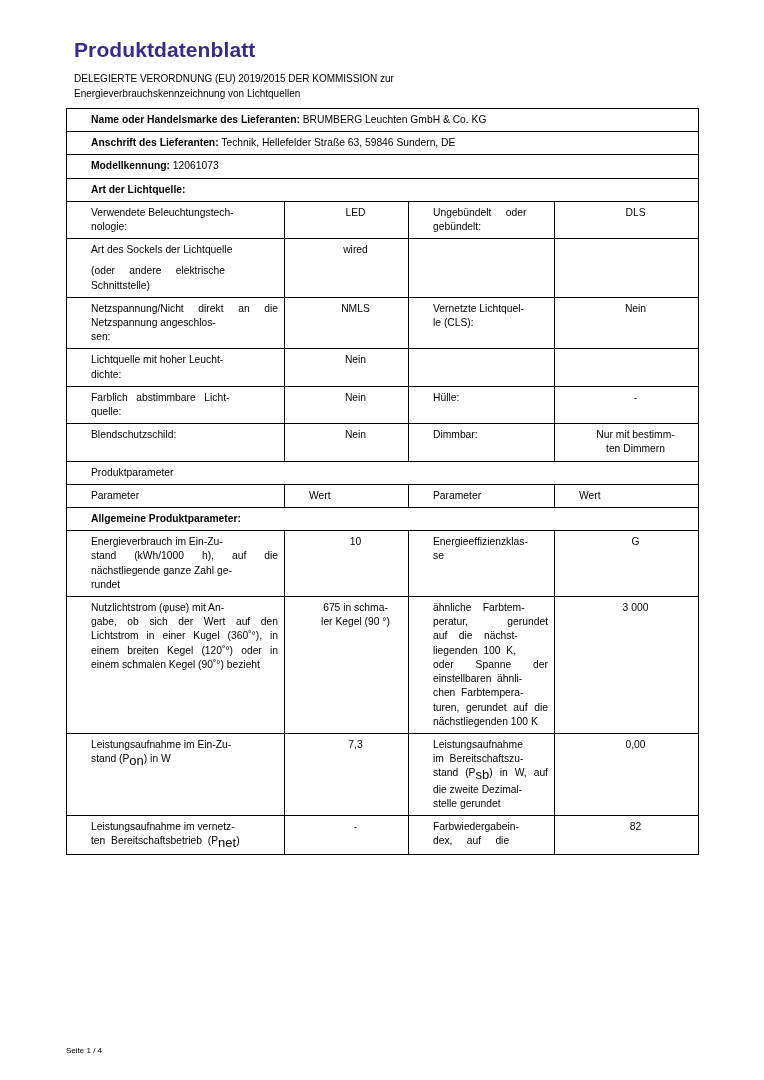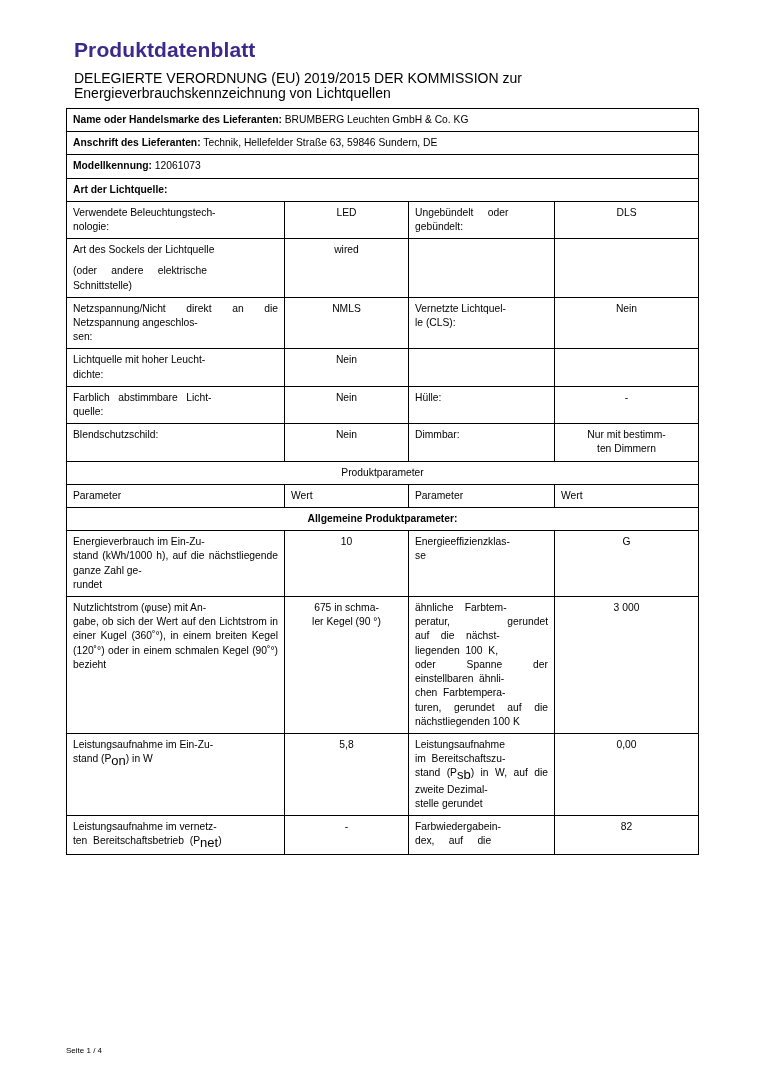--- a/index.html
+++ b/index.html
@@ -28,52 +28,52 @@
     width: 632px;
   }
   .doc-title {
     font-size: 21px;
     font-weight: bold;
     color: #3b2a8c;
     margin: 0 0 9px 8px;
     letter-spacing: 0.1px;
   }
   .subtitle {
-    font-size: 14px;
+    font-size: 10px;
     line-height: 15px;
     margin: 0 0 7px 8px;
     color: #000;
   }
   table.main {
     border-collapse: collapse;
     width: 632px;
     table-layout: fixed;
   }
   table.main td {
     border: 1px solid #000000;
     font-size: 10.3px;
     line-height: 14.2px;
-    padding: 4px 6px 4px 6px;
+    padding: 4px 6px 4px 24px;
     vertical-align: top;
   }
   td.full {
     padding: 4px 6px;
   }
   .lbl {
     font-weight: bold;
   }
   .just {
     text-align: justify;
     text-justify: inter-word;
   }
   .ctr {
     text-align: center;
   }
   .hdr-center {
-    text-align: center;
+    text-align: left;
     margin-left: 16px;
   }
   .footer {
     position: absolute;
     left: 0;
     top: 1008px;
     width: 632px;
     font-size: 8px;
     color: #000;
   }
@@ -202,21 +202,21 @@
 
       <tr>
         <td class="just">Nutzlichtstrom (φuse) mit An-<br>gabe, ob sich der Wert auf den Lichtstrom in einer Kugel (360˚°), in einem breiten Kegel (120˚°) oder in einem schmalen Kegel (90˚°) bezieht</td>
         <td class="ctr">675 in schma-<br>ler Kegel (90 °)</td>
         <td class="just">ähnliche&nbsp;&nbsp;&nbsp;&nbsp;Farbtem-<br>peratur,&nbsp;&nbsp;&nbsp;&nbsp;gerundet auf&nbsp;&nbsp;&nbsp;&nbsp;die&nbsp;&nbsp;&nbsp;&nbsp;nächst-<br>liegenden&nbsp;&nbsp;100&nbsp;&nbsp;K,<br>oder&nbsp;&nbsp;Spanne&nbsp;&nbsp;der einstellbaren&nbsp;&nbsp;ähnli-<br>chen&nbsp;&nbsp;Farbtempera-<br>turen, gerundet auf die nächstliegenden 100 K</td>
         <td class="ctr">3 000</td>
       </tr>
 
       <tr>
         <td class="just">Leistungsaufnahme im Ein-Zu-<br>stand (P<sub>on</sub>) in W</td>
-        <td class="ctr">5,8</td>
+        <td class="ctr">7,3</td>
         <td class="just">Leistungsaufnahme im&nbsp;&nbsp;Bereitschaftszu-<br>stand (P<sub>sb</sub>) in W, auf die zweite Dezimal-<br>stelle gerundet</td>
         <td class="ctr">0,00</td>
       </tr>
 
       <tr>
         <td class="just">Leistungsaufnahme im vernetz-<br>ten&nbsp;&nbsp;Bereitschaftsbetrieb&nbsp;&nbsp;(P<sub>net</sub>)</td>
         <td class="ctr">-</td>
         <td class="just">Farbwiedergabein-<br>dex,&nbsp;&nbsp;&nbsp;&nbsp;&nbsp;auf&nbsp;&nbsp;&nbsp;&nbsp;&nbsp;die</td>
         <td class="ctr">82</td>
       </tr>

